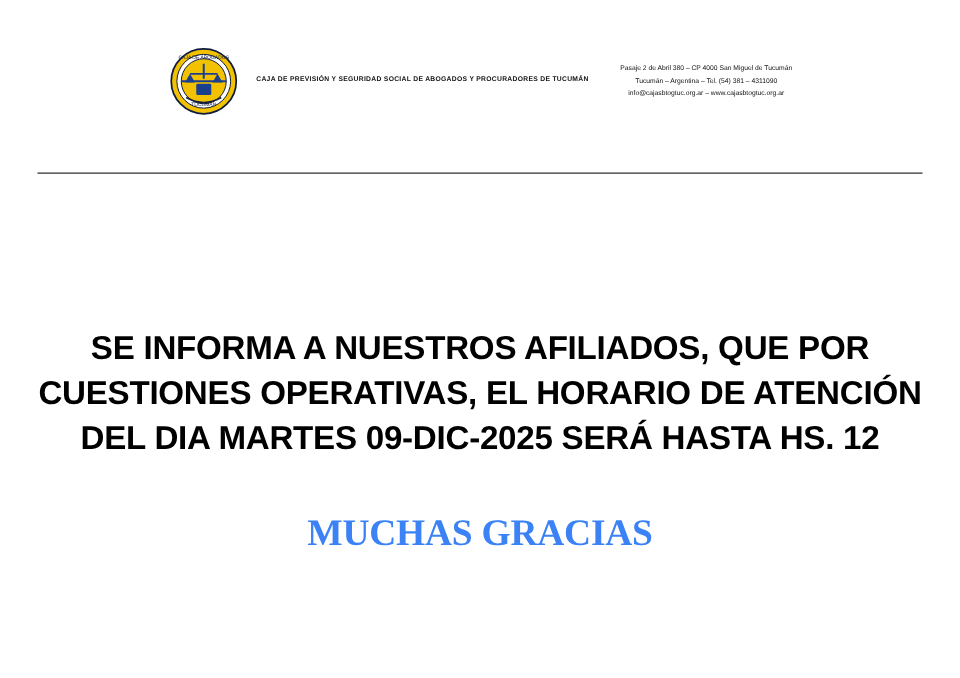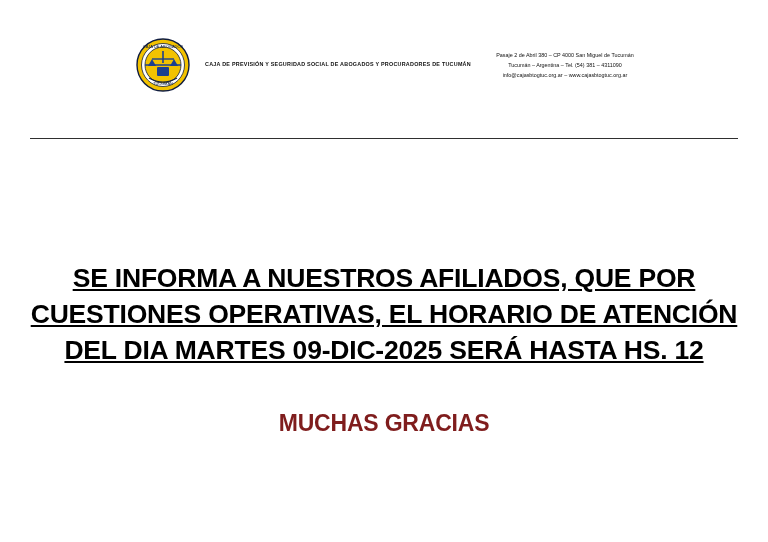--- a/index.html
+++ b/index.html
@@ -74,28 +74,28 @@
     top: 222px;
     text-align: center;
   }
   .announcement {
     font-size: 26.5px;
     font-weight: 700;
     line-height: 1.36;
     letter-spacing: -0.2px;
     margin: 0 22px;
     color: #000000;
-    text-decoration: underline;
   }
   .thanks {
     margin-top: 42px;
-    font-size: 23px;
+    font-size: 30px;
     font-weight: 700;
     letter-spacing: -0.2px;
-    color: #7f1d1d;
+    color: #3b82f6;
+    font-family: Liberation Serif, serif;
   }
 </style>
 </head>
 <body>
 
 <div class="page">
 
   <div class="letterhead">
 
     <div class="logo">

